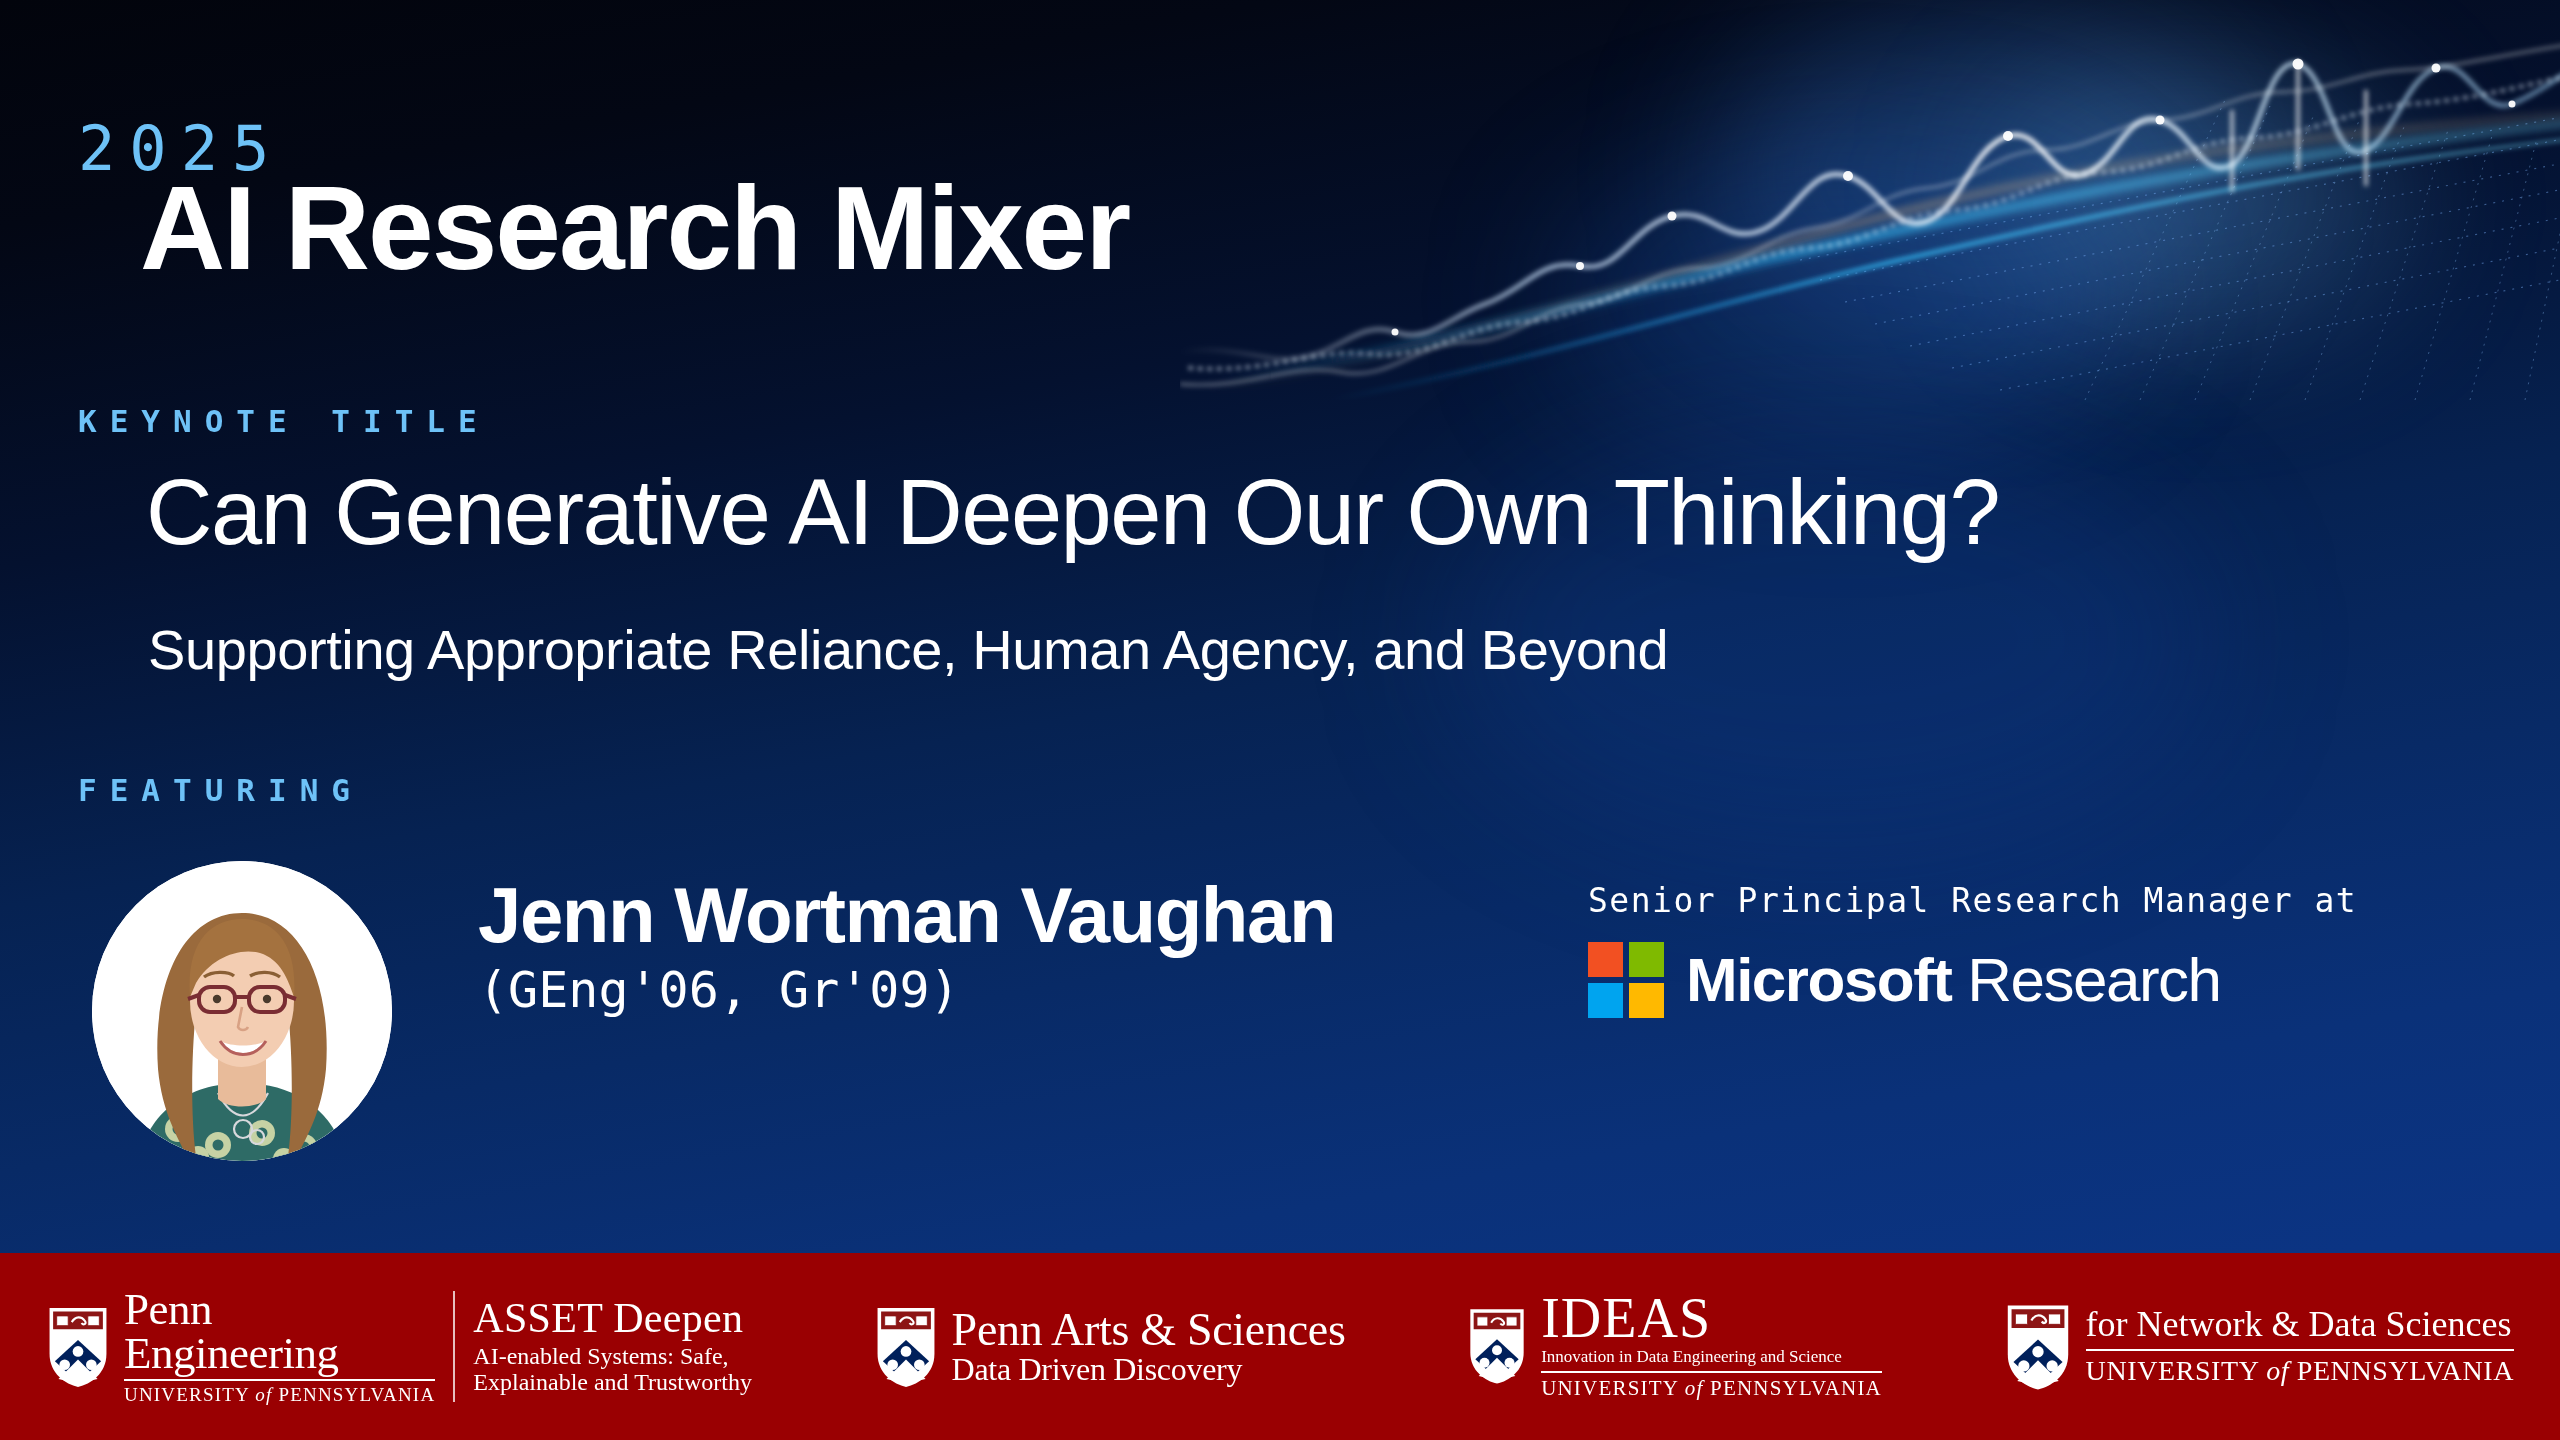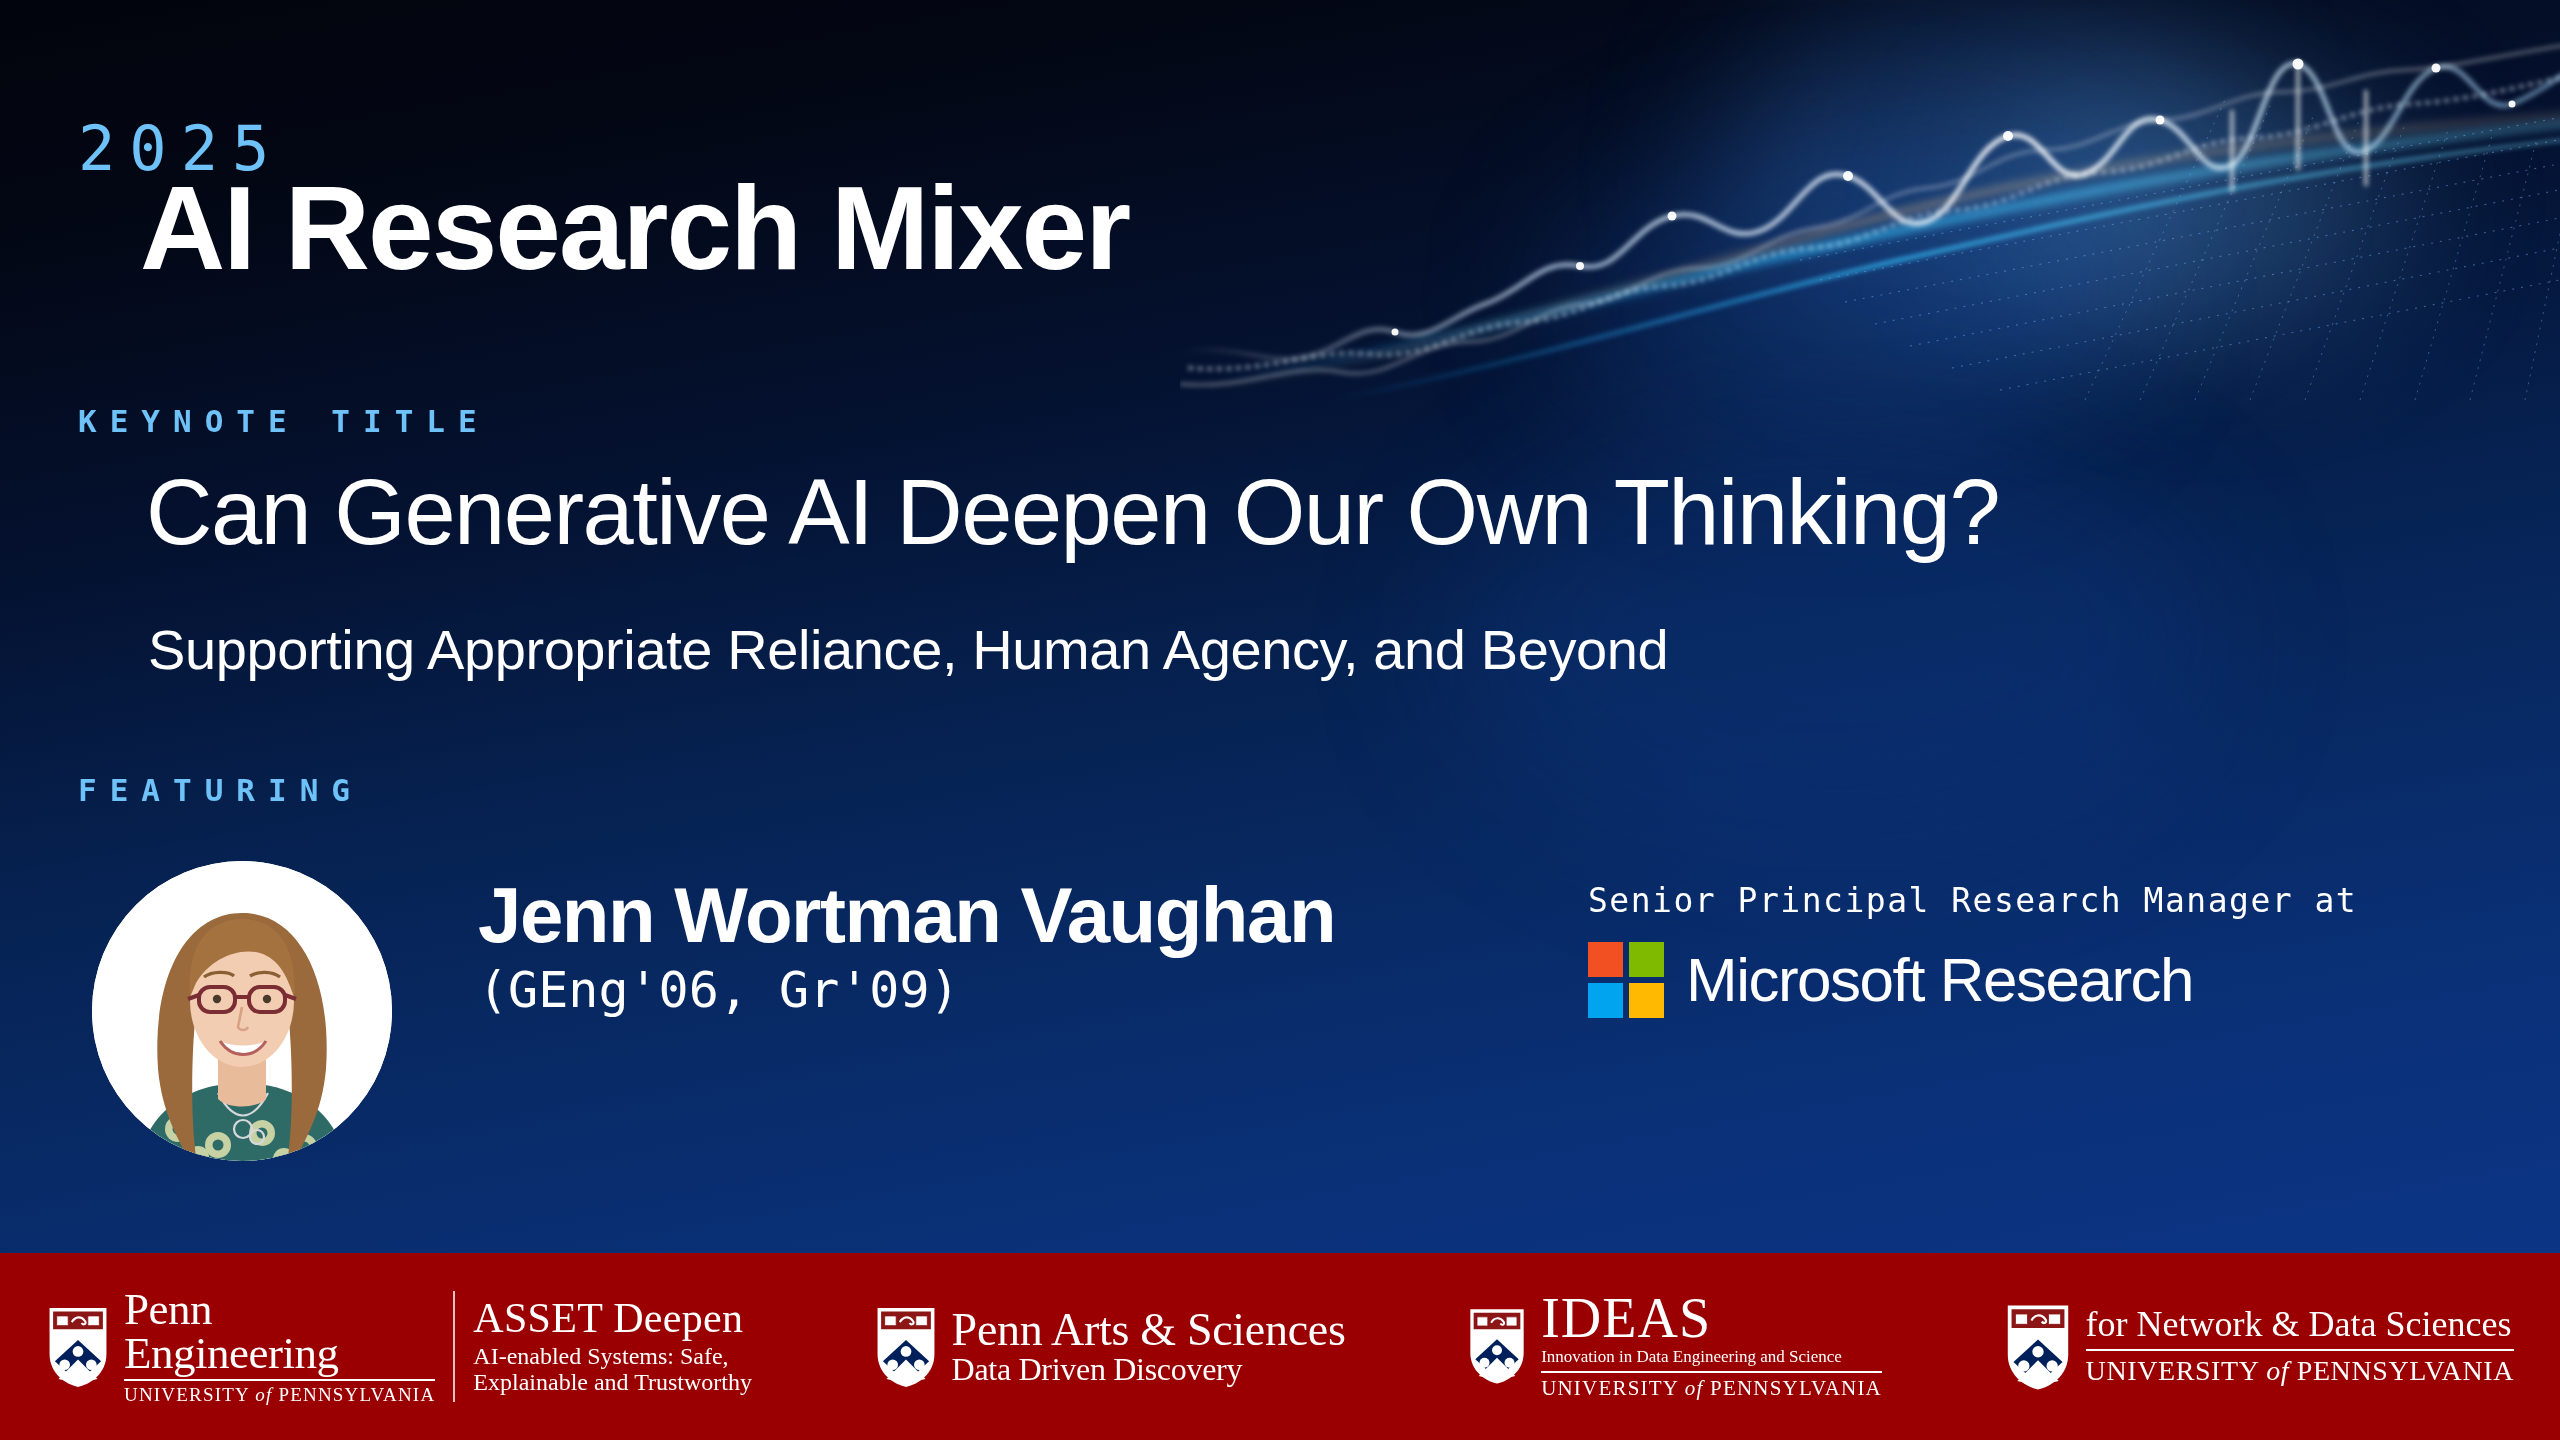--- a/index.html
+++ b/index.html
@@ -165,21 +165,21 @@
     gap:6px;
     flex:none;
   }
   .ms-sq { width:100%; height:100%; }
   .ms-wordmark {
     font-size:62px;
     color:#ffffff;
     letter-spacing:-1.5px;
     line-height:1;
   }
-  .ms-wordmark .ms-bold { font-weight:400; }
+  .ms-wordmark .ms-bold { font-weight:700; }
   .ms-wordmark .ms-light { font-weight:400; }
 
   
   .footer {
     position:absolute;
     left:0; bottom:0;
     width:2560px; height:187px;
     background:#9a0002;
     display:flex;
     align-items:center;

